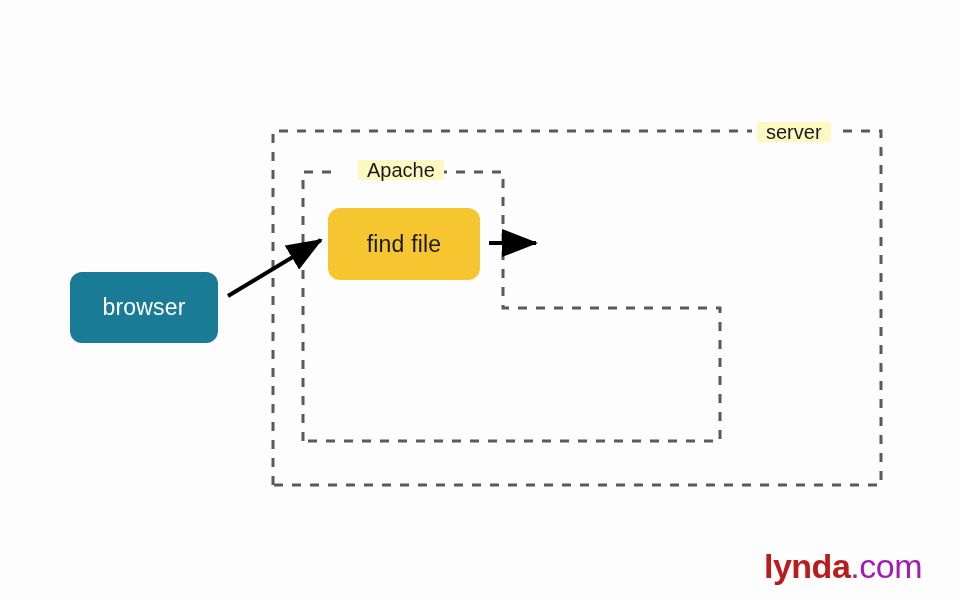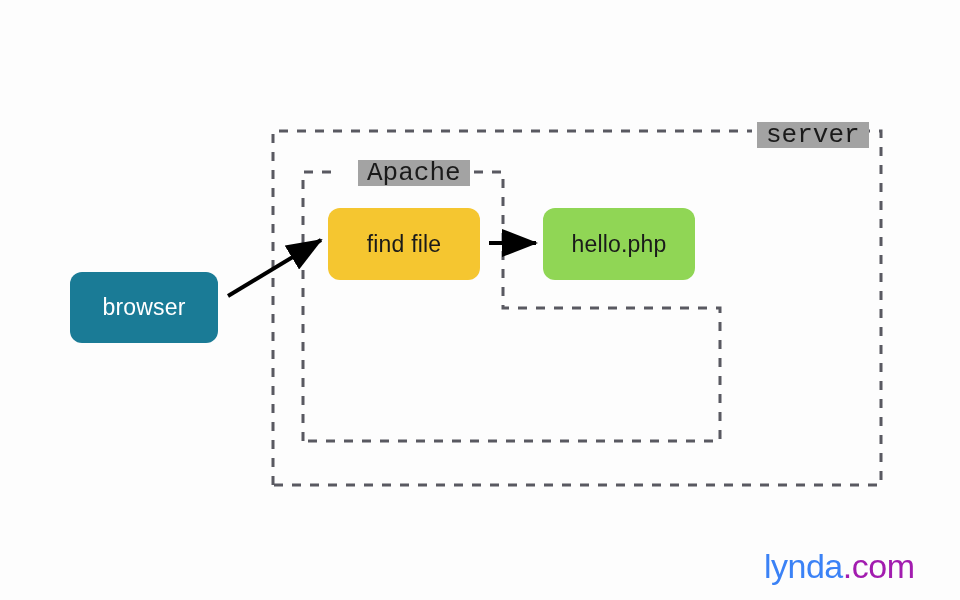--- a/index.html
+++ b/index.html
@@ -54,48 +54,47 @@
   #node-hellophp {
     left: 543px;
     top: 208px;
     width: 152px;
     height: 72px;
     background: #90d655;
     color: #1a1a1a;
   }
   .group-label {
     position: absolute;
-    font-size: 26px;
+    font-size: 20px;
     color: #1a1a1a;
-    background: #a3a3a3;
+    background: #fef9c3;
     padding: 0 9px;
     line-height: 1;
     white-space: nowrap;
-    font-family: Liberation Mono, monospace;
   }
   #label-server {
     left: 757px;
     top: 122px;
   }
   #label-apache {
     left: 358px;
     top: 160px;
   }
   #brand {
     position: absolute;
     left: 764px;
     top: 549px;
     font-size: 34px;
     line-height: 1;
     color: #8c8c8c;
     white-space: nowrap;
   }
   #brand .brand-mark {
-    font-weight: normal;
-    color: #3b82f6;
+    font-weight: bold;
+    color: #b91c1c;
     letter-spacing: -0.5px;
   }
   #brand .brand-tld {
     font-weight: normal;
     color: #a21caf;
     letter-spacing: -0.5px;
   }
 </style>
 </head>
 <body>
@@ -119,19 +118,18 @@
   </svg>
 
   <div class="group-label" id="label-server">server</div>
 
   <div class="group-label" id="label-apache">Apache</div>
 
   <div class="node" id="node-browser">browser</div>
 
   <div class="node" id="node-findfile">find file</div>
 
-  <div class="node" id="node-hellophp">hello.php</div>
 
   <div id="brand">
     <span class="brand-mark">lynda</span><span class="brand-tld">.com</span>
   </div>
 
 </div>
 
 </body></html>

